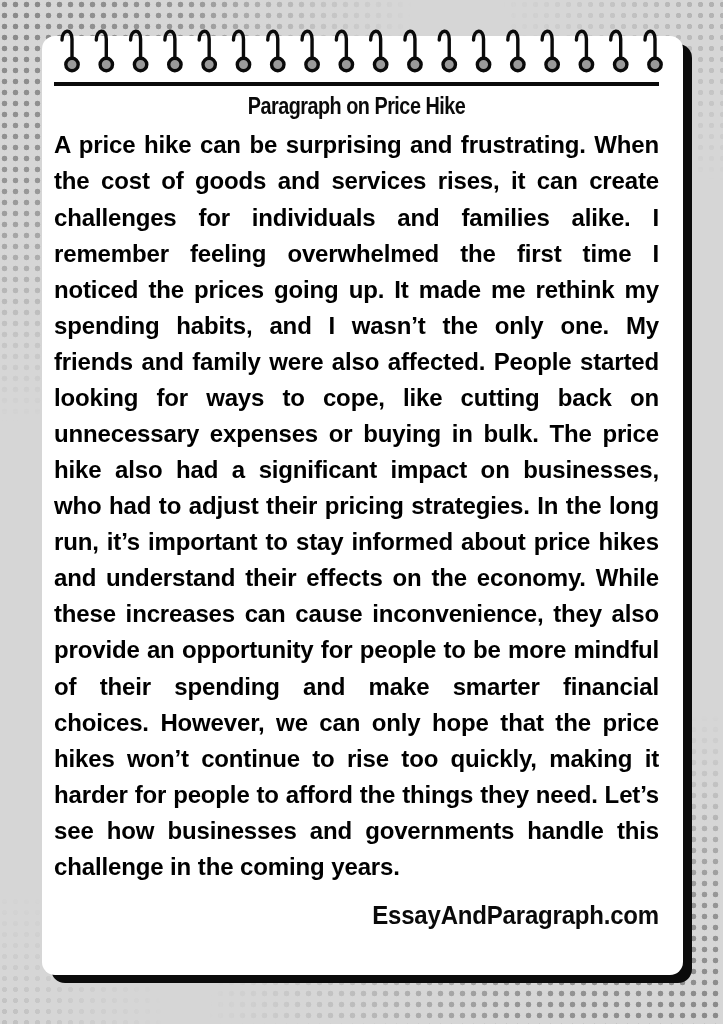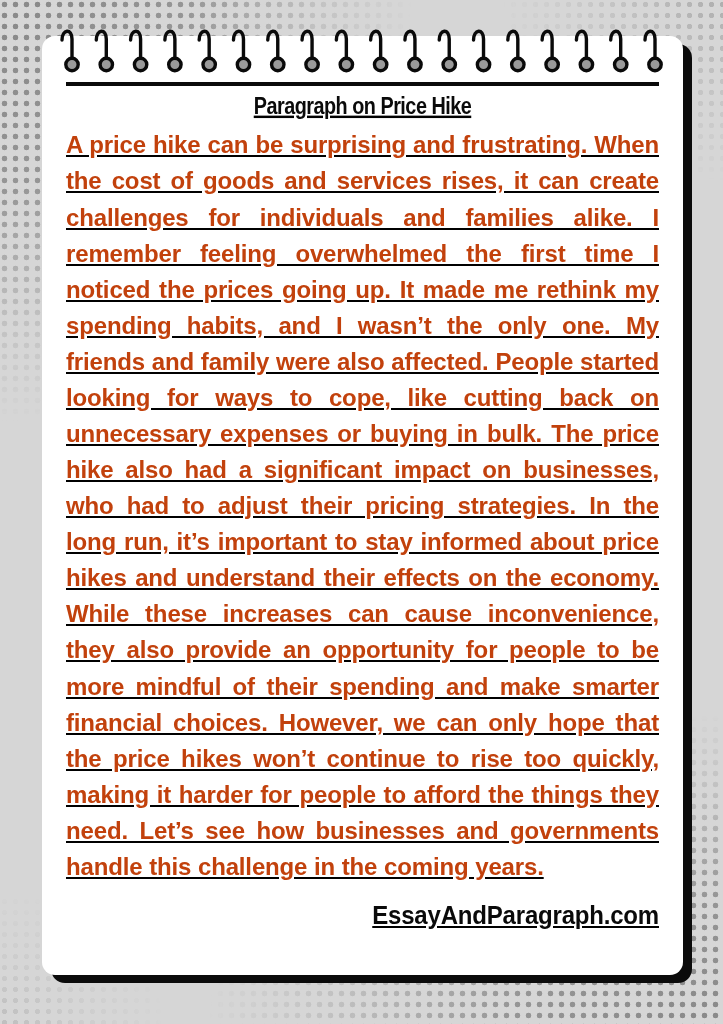--- a/index.html
+++ b/index.html
@@ -107,23 +107,22 @@
   }
 
   
   #page-content {
     position: absolute;
     left: 42px;
     top: 36px;
     width: 641px;
     height: 939px;
     box-sizing: border-box;
-    padding: 46px 24px 0 24px;
+    padding: 46px 24px 0 12px;
     z-index: 4;
-    text-decoration: underline;
   }
 
   #title-rule {
     height: 4px;
     background: #0a0a0a;
     margin: 0 0 4px 0;
     width: 100%;
   }
 
   #doc-title {
@@ -140,21 +139,21 @@
     transform-origin: center top;
     padding-top: 3px;
   }
 
   #body-text {
     margin: 14px 0 0 0;
     font-family: "Liberation Sans", sans-serif;
     font-weight: 700;
     font-size: 24.2px;
     line-height: 36.4px;
-    color: #c2410c;
+    color: #000000;
     text-align: justify;
     text-justify: inter-word;
     letter-spacing: -0.15px;
     word-spacing: 0.2px;
   }
 
   #footer-brand {
     margin-top: 16px;
     text-align: right;
     font-family: "Liberation Sans Narrow", "Liberation Sans", sans-serif;

